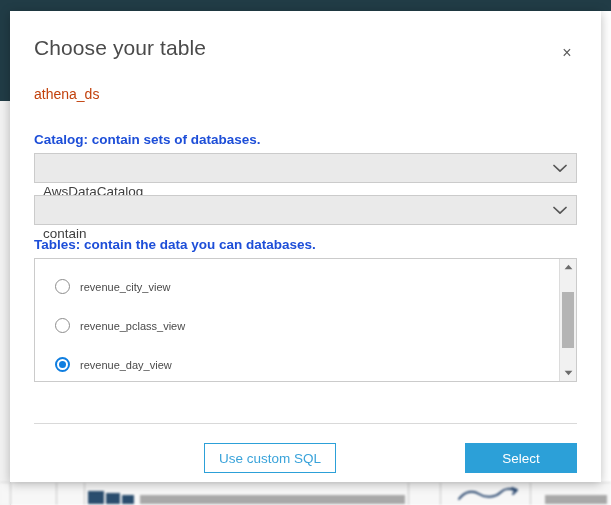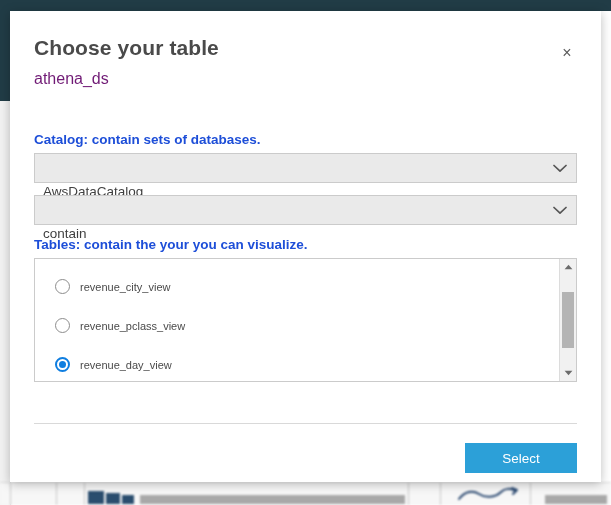--- a/index.html
+++ b/index.html
@@ -76,39 +76,39 @@
     padding: 0 24px;
     height: 100%;
     box-sizing: border-box;
   }
 
   .title {
     position: absolute;
     left: 24px; top: 25px;
     font-size: 21px;
     color: #4a4a4a;
-    font-weight: 700;
+    font-weight: 400;
     letter-spacing: 0.1px;
   }
   .close-btn {
     position: absolute;
     right: 24px; top: 32px;
     width: 20px; height: 20px;
     line-height: 20px;
     text-align: center;
     font-size: 16px;
     color: #5c5c5c;
     cursor: pointer;
     user-select: none;
   }
   .subtitle {
     position: absolute;
-    left: 24px; top: 59px;
-    font-size: 16px;
-    color: #701a75;
+    left: 24px; top: 75px;
+    font-size: 14px;
+    color: #c2410c;
   }
 
   .field-label {
     font-size: 13.5px;
     font-weight: bold;
     color: #1d4ed8;
     margin: 0 0 6px 0;
   }
   .select-box {
     position: relative;
@@ -309,21 +309,21 @@
             <span class="select-value">contain</span>
             <span class="chev">
               <svg width="14" height="9" viewBox="0 0 14 9">
                 <path d="M1,1.5 L7,7.2 L13,1.5" stroke="#555" stroke-width="1.7" fill="none" stroke-linecap="round" stroke-linejoin="round"></path>
               </svg>
             </span>
           </div>
         </div>
 
         <div class="group">
-          <div class="field-label">Tables: contain the your you can visualize.</div>
+          <div class="field-label">Tables: contain the data you can databases.</div>
 
           <div class="listbox">
             <div class="list-scrollarea">
 
               <div class="opt-row">
                 <span class="radio"></span>
                 <span class="opt-label">revenue_city_view</span>
               </div>
 
               <div class="opt-row">
@@ -352,18 +352,19 @@
               </div>
             </div>
           </div>
         </div>
 
       </div>
 
       <div class="divider"></div>
 
       <div class="footer">
+        <div class="btn btn-sql">Use custom SQL</div>
         <div class="btn btn-primary">Select</div>
       </div>
 
     </div>
   </div>
 </div>
 
 </body></html>

